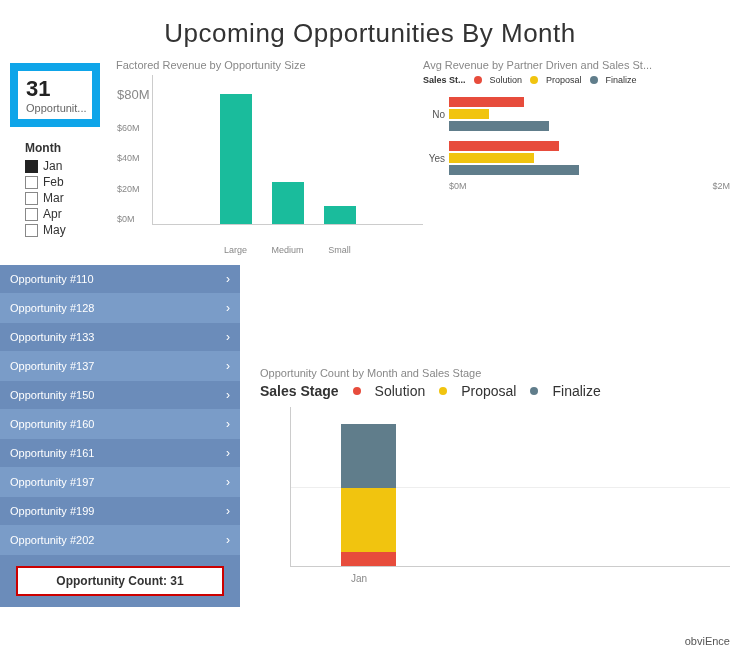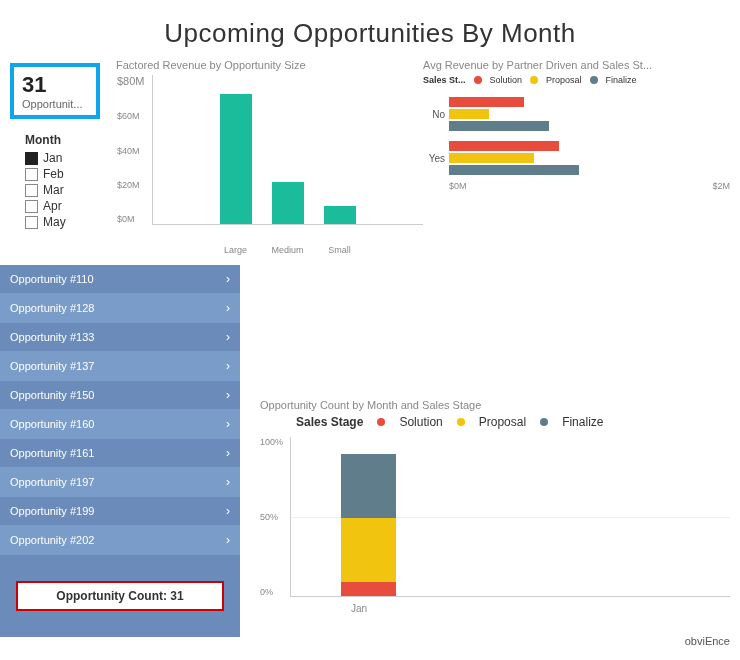--- a/index.html
+++ b/index.html
@@ -23,21 +23,21 @@
 
     .top-section {
       display: flex;
       flex-direction: row;
       padding: 0 10px;
     }
 
     .kpi-box {
       width: 90px;
       min-height: 55px;
-      border: 4px solid #0ea5e9;
+      border: 8px solid #0ea5e9;
       padding: 5px 8px;
       margin-right: 16px;
       margin-top: 4px;
       flex-shrink: 0;
     }
     .kpi-number {
       font-size: 22px;
       font-weight: 600;
       color: #222;
     }
@@ -235,24 +235,23 @@
     }
     .stacked-title {
       font-size: 11px;
       color: #888;
       margin-bottom: 4px;
     }
     .stacked-legend {
       display: flex;
       align-items: center;
       gap: 14px;
-      font-size: 12px;
+      font-size: 14px;
       color: #333;
       margin-bottom: 8px;
-      margin-left: 36px;
     }
 
     .branding {
       position: absolute;
       bottom: 13px;
       right: 10px;
       font-size: 11px;
       color: #555;
     }
   </style>
@@ -297,21 +296,21 @@
   </div>
 
   <div class="top-charts">
 
     <div class="chart-container">
       <div class="chart-title">Factored Revenue by Opportunity Size</div>
       <div style="position:relative;">
         <div class="bar-chart-area">
 
           <div class="bar-y-labels">
-            <span style="font-size:11px;color:#888;">$80M</span>
+            <span style="font-size:13px;color:#888;margin-top:12px;">$80M</span>
             <span style="font-size:9px;color:#888;">$60M</span>
             <span style="font-size:9px;color:#888;">$40M</span>
             <span style="font-size:9px;color:#888;">$20M</span>
             <span style="font-size:9px;color:#888;">$0M</span>
           </div>
 
           <div class="bars-group">
             <div class="bar-item">
               <div class="bar-rect" style="height:130px;"></div>
             </div>
@@ -408,45 +407,40 @@
     </div>
     <div class="opp-list-item">
       <span class="opp-item-text">Opportunity #199</span>
       <span class="opp-chevron">›</span>
     </div>
     <div class="opp-list-item">
       <span class="opp-item-text">Opportunity #202</span>
       <span class="opp-chevron">›</span>
     </div>
 
-    <div style="padding:20px 8px;">
+    <div style="padding:5px 8px;">
       <div class="opp-count-footer">Opportunity Count: 31</div>
     </div>
   </div>
 
   <div class="bottom-right">
     <div class="stacked-title">Opportunity Count by Month and Sales Stage</div>
 
     <div class="stacked-legend">
       <span style="font-weight:600;">Sales Stage</span>
       <span class="legend-dot" style="background:#e74c3c;"></span>
       <span>Solution</span>
       <span class="legend-dot" style="background:#f1c40f;"></span>
       <span>Proposal</span>
       <span class="legend-dot" style="background:#607d8b;"></span>
       <span>Finalize</span>
     </div>
 
     <div style="position:relative;height:200px;">
 
-      <div style="position:absolute;left:0;top:0;height:160px;display:flex;flex-direction:column;justify-content:space-between;">
-        <span style="font-size:9px;color:#888;">100%</span>
-        <span style="font-size:9px;color:#888;">50%</span>
-        <span style="font-size:9px;color:#888;">0%</span>
-      </div>
 
       <div style="position:absolute;left:30px;right:0;top:0;height:160px;border-left:1px solid #ccc;border-bottom:1px solid #ccc;">
 
         <div style="position:absolute;left:0;right:0;top:50%;border-top:1px solid #eee;"></div>
 
         <div style="position:absolute;bottom:0;left:50px;width:55px;display:flex;flex-direction:column-reverse;">
 
           <div style="width:100%;height:14px;background:#e74c3c;"></div>
 
           <div style="width:100%;height:64px;background:#f1c40f;"></div>

